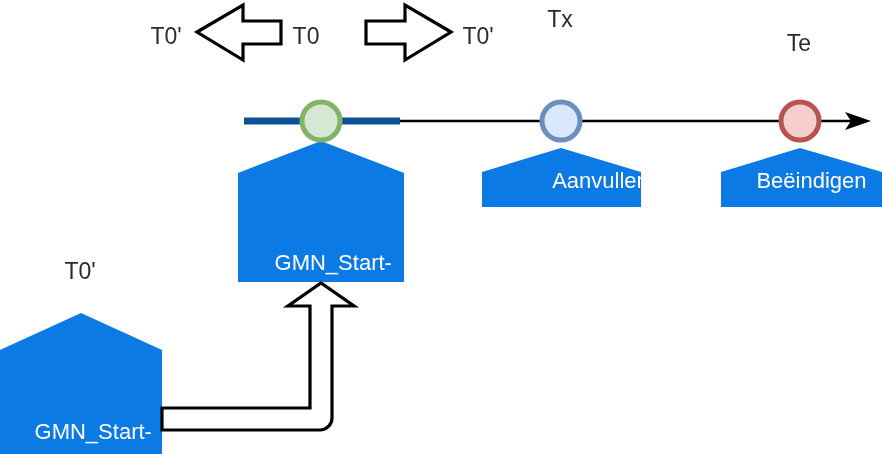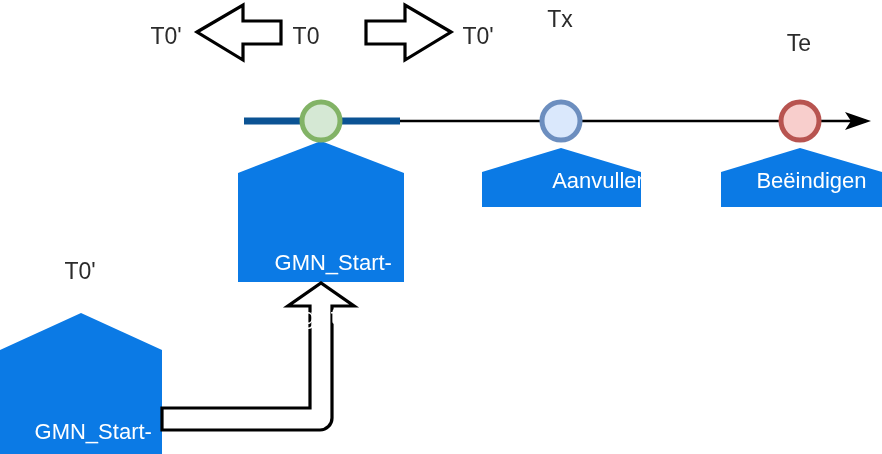--- a/index.html
+++ b/index.html
@@ -89,21 +89,20 @@
   <div class="tick-label" style="left:452px; top:23px; width:52px;">T0'</div>
 
   <div class="tick-label" style="left:534px; top:6px; width:52px;">Tx</div>
 
   <div class="tick-label" style="left:773px; top:30px; width:52px;">Te</div>
 
   <div class="tick-label" style="left:54px; top:258px; width:52px;">T0'</div>
 
   <div class="node-label" style="left:238px; top:222px; width:166px;">
     <span>GMN_Start-</span><br>
-    <span>Registration</span>
   </div>
 
   <div class="node-label" style="left:482px; top:167px; width:159px;margin-left:39px;">Aanvullen</div>
 
   <div class="node-label" style="left:721px; top:167px; width:161px;padding-left:10px;">Beëindigen</div>
 
   <div class="node-label" style="left:0px; top:391px; width:162px;">
     <span>GMN_Start-</span><br>
     
   </div>

